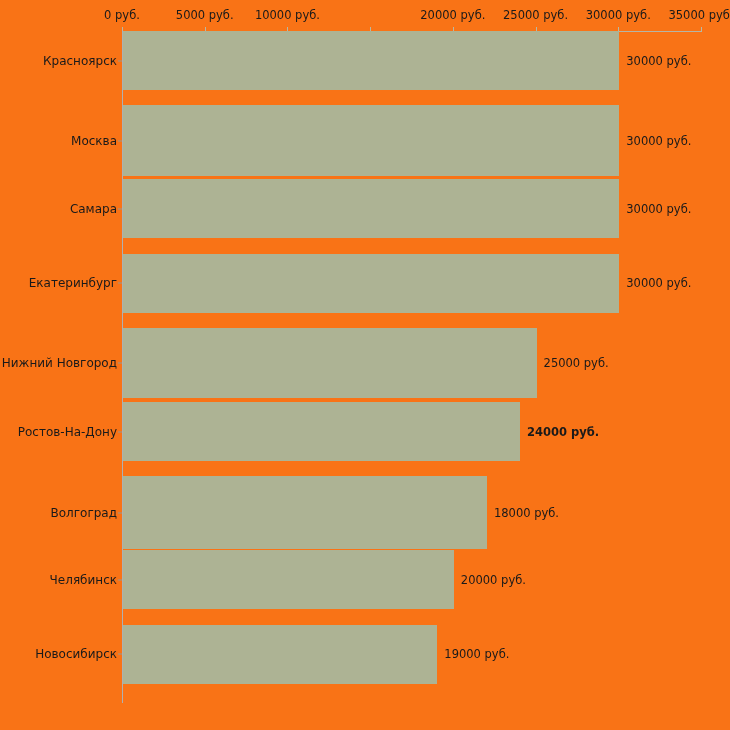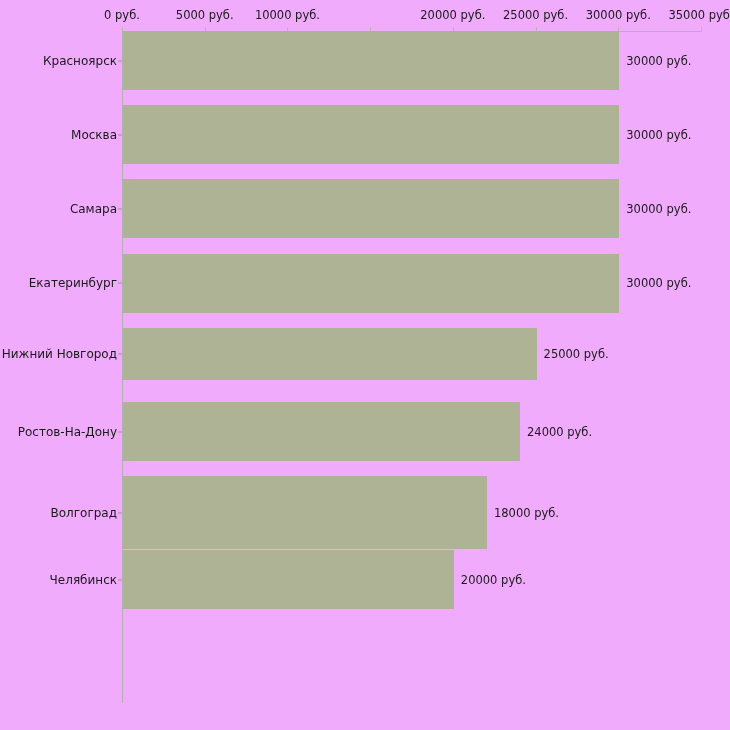--- a/index.html
+++ b/index.html
@@ -12,21 +12,21 @@
     width: 730px;
     height: 730px;
     font-family: "DejaVu Sans", sans-serif;
     overflow: hidden;
   }
 
   #chart-root {
     position: relative;
     width: 730px;
     height: 730px;
-    background: #f0abfc;
+    background: #f97316;
   }
 
   
   #x-axis-area {
     position: absolute;
     left: 0;
     top: 0;
     width: 730px;
     height: 34px;
   }
@@ -142,57 +142,63 @@
 
   <div id="y-axis-line"></div>
 
   <div id="plot-area">
       <div class="bar-row" style="top: 0px; height: 59px;">
         <div class="y-tick-mark"></div>
         <div class="bar-category-label">Красноярск</div>
         <div class="bar-rect" style="width: 496.286px; background: rgb(173, 179, 148);"></div>
         <div class="bar-value-label" style="left: 626.286px;">30000 руб.</div>
       </div>
-      <div class="bar-row" style="top: 74.2px; height: 59px;">
+      <div class="bar-row" style="top: 74.2px; height: 71px;">
         <div class="y-tick-mark"></div>
         <div class="bar-category-label">Москва</div>
         <div class="bar-rect" style="width: 496.286px; background: rgb(173, 179, 148);"></div>
         <div class="bar-value-label" style="left: 626.286px;">30000 руб.</div>
       </div>
       <div class="bar-row" style="top: 148.4px; height: 59px;">
         <div class="y-tick-mark"></div>
         <div class="bar-category-label">Самара</div>
         <div class="bar-rect" style="width: 496.286px; background: rgb(173, 179, 148);"></div>
         <div class="bar-value-label" style="left: 626.286px;">30000 руб.</div>
       </div>
       <div class="bar-row" style="top: 222.6px; height: 59px; padding-left: 33px;">
         <div class="y-tick-mark"></div>
         <div class="bar-category-label">Екатеринбург</div>
         <div class="bar-rect" style="width: 496.286px; background: rgb(173, 179, 148);"></div>
         <div class="bar-value-label" style="left: 626.286px;">30000 руб.</div>
       </div>
-      <div class="bar-row" style="top: 296.8px; height: 52px;">
+      <div class="bar-row" style="top: 296.8px; height: 70px;">
         <div class="y-tick-mark"></div>
         <div class="bar-category-label">Нижний Новгород</div>
         <div class="bar-rect" style="width: 413.571px; background: rgb(173, 179, 148);"></div>
         <div class="bar-value-label" style="left: 543.571px;">25000 руб.</div>
       </div>
       <div class="bar-row" style="top: 371px; height: 59px; padding-left: 44px;">
         <div class="y-tick-mark"></div>
         <div class="bar-category-label">Ростов-На-Дону</div>
         <div class="bar-rect" style="width: 397.029px; background: rgb(173, 179, 148);"></div>
-        <div class="bar-value-label" style="left: 527.029px;">24000 руб.</div>
+        <div class="bar-value-label" style="left: 527.029px; font-weight: bold;">24000 руб.</div>
       </div>
       <div class="bar-row" style="top: 445.2px; height: 73px;">
         <div class="y-tick-mark"></div>
         <div class="bar-category-label">Волгоград</div>
         <div class="bar-rect" style="width: 363.943px; background: rgb(173, 179, 148);"></div>
         <div class="bar-value-label" style="left: 493.943px;">18000 руб.</div>
       </div>
       <div class="bar-row" style="top: 519.4px; height: 59px;">
         <div class="y-tick-mark"></div>
         <div class="bar-category-label">Челябинск</div>
         <div class="bar-rect" style="width: 330.857px; background: rgb(173, 179, 148);"></div>
         <div class="bar-value-label" style="left: 460.857px;">20000 руб.</div>
       </div>
+      <div class="bar-row" style="top: 593.6px; height: 59px;">
+        <div class="y-tick-mark"></div>
+        <div class="bar-category-label">Новосибирск</div>
+        <div class="bar-rect" style="width: 314.314px; background: rgb(173, 179, 148);"></div>
+        <div class="bar-value-label" style="left: 444.314px;">19000 руб.</div>
+      </div>
     </div>
 
 </div>
 
 </body></html>

